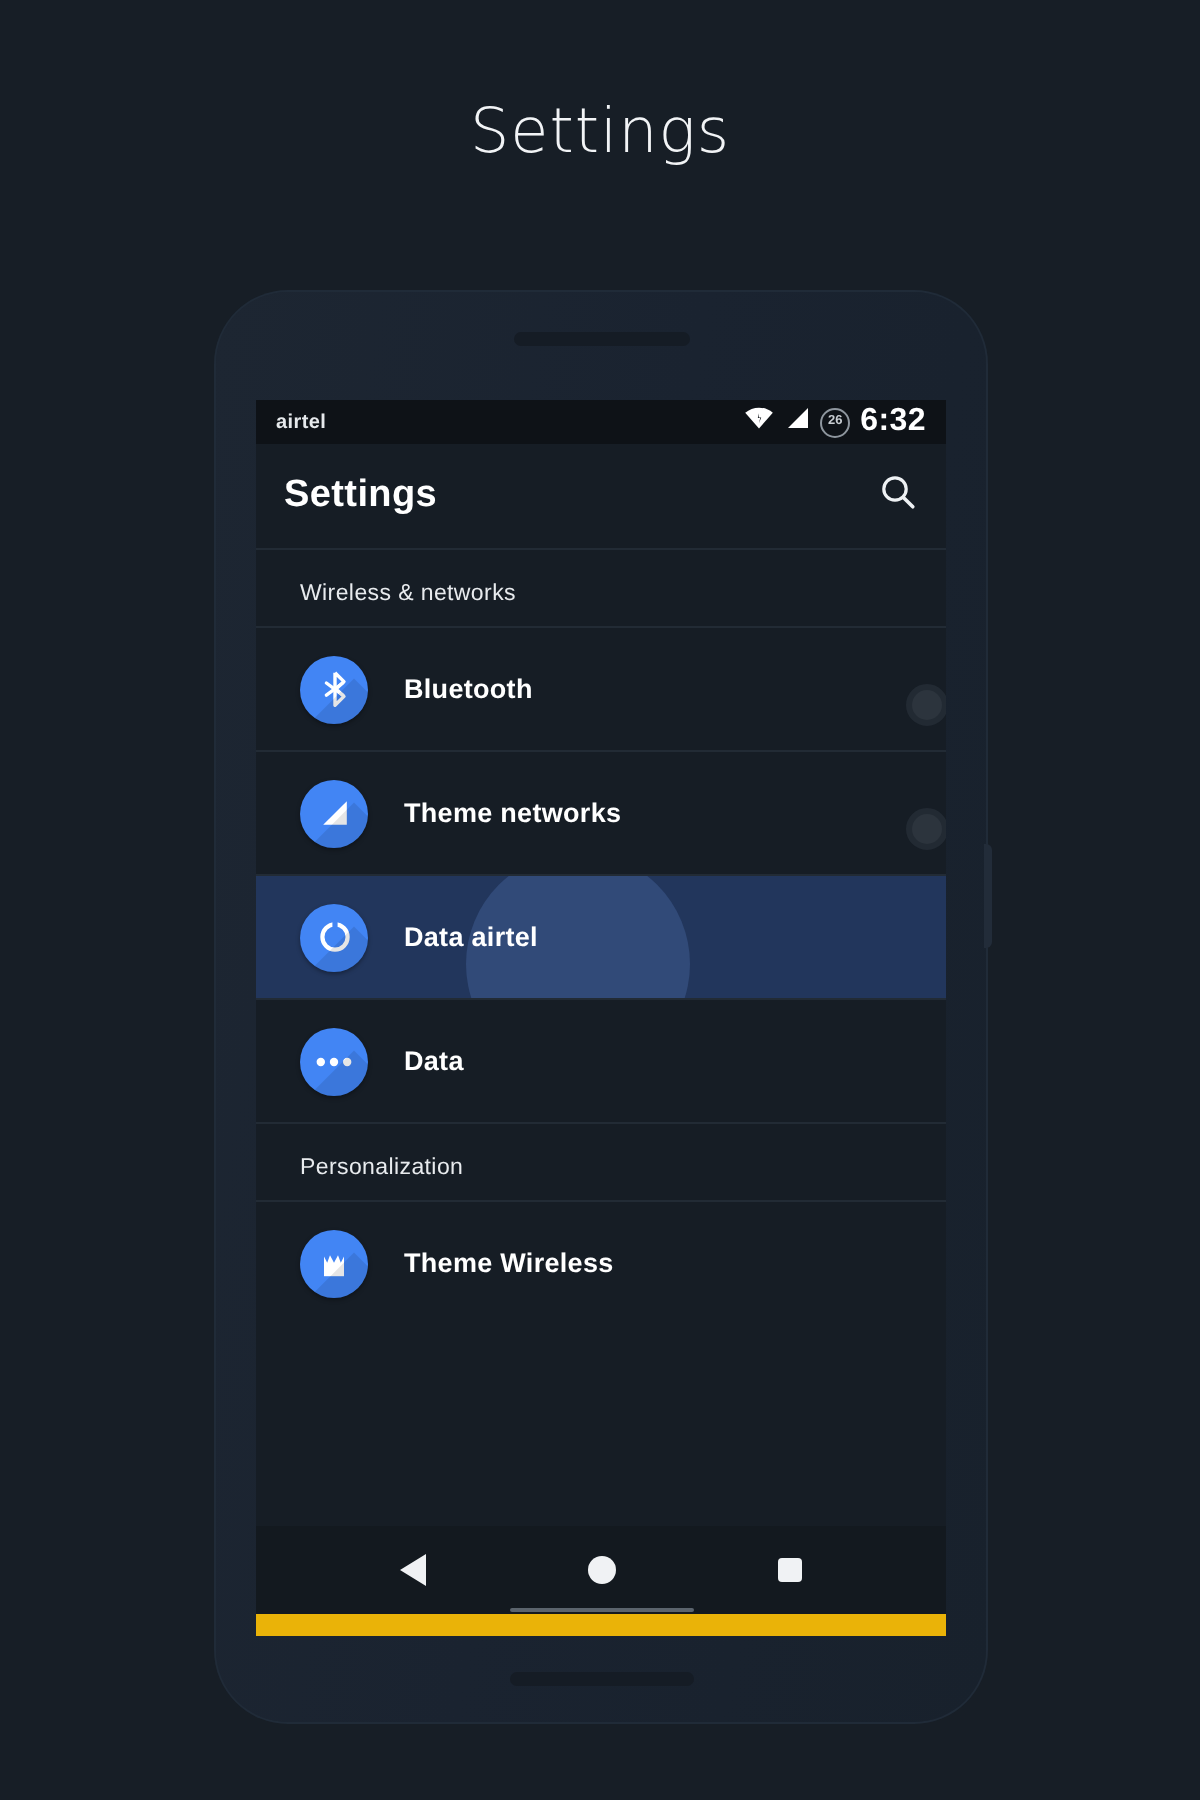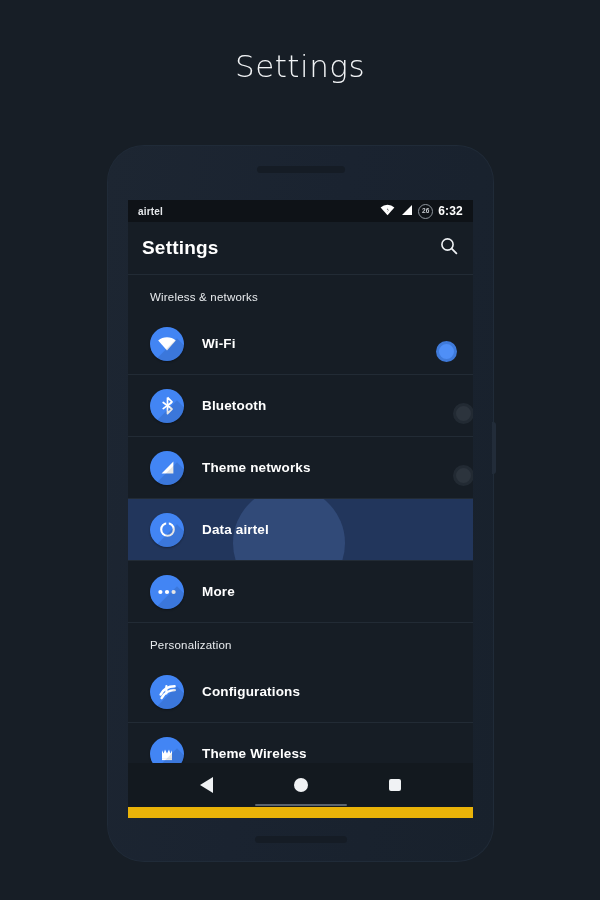--- a/index.html
+++ b/index.html
@@ -108,21 +108,21 @@
     color: #e6e9ec;
     letter-spacing: 0.2px;
   }
   .status-right {
     margin-left: auto;
     display: flex;
     align-items: center;
     gap: 5px;
   }
   .status-clock {
-    font-size: 12px;
+    font-size: 16px;
     font-weight: bold;
     color: #ffffff;
     letter-spacing: 0.2px;
   }
   .battery-badge {
     width: 13px;
     height: 13px;
     border-radius: 50%;
     border: 1.4px solid #8e969e;
     color: #c9ced3;
@@ -345,33 +345,20 @@
               <line x1="12.7" y1="12.7" x2="17.4" y2="17.4" stroke="#eef1f4" stroke-width="1.8" stroke-linecap="round"></line>
             </svg>
           </span>
         </div>
       </div>
 
       <div class="list">
 
         <div class="section-header">Wireless &amp; networks</div>
 
-        <div class="row">
-          <span class="row-icon">
-            <svg width="20" height="16" viewBox="0 0 20 16">
-              <path d="M10 14.6 L1.2 4.6 A13.5 13.5 0 0 1 18.8 4.6 Z" fill="#ffffff"></path>
-            </svg>
-          </span>
-          <span class="row-label">Wi-Fi</span>
-          <span class="row-toggle">
-            <span class="switch on">
-              <span class="knob"></span>
-            </span>
-          </span>
-        </div>
         <div class="divider"></div>
 
         <div class="row">
           <span class="row-icon">
             <svg width="17" height="19" viewBox="0 0 17 19">
               <path d="M8.5 1.4 L13 5.8 L8.5 10 L8.5 1.4 M8.5 9 L13 13.2 L8.5 17.6 L8.5 9" fill="none" stroke="#ffffff" stroke-width="1.7" stroke-linejoin="round"></path>
               <line x1="4.2" y1="6.5" x2="12.4" y2="12.6" stroke="#ffffff" stroke-width="1.7" stroke-linecap="round"></line>
               <line x1="4.2" y1="12.6" x2="12.4" y2="6.5" stroke="#ffffff" stroke-width="1.7" stroke-linecap="round"></line>
             </svg>
           </span>
@@ -412,36 +399,26 @@
         <div class="divider"></div>
 
         <div class="row">
           <span class="row-icon">
             <svg width="20" height="8" viewBox="0 0 20 8">
               <circle cx="3.4" cy="4" r="2.1" fill="#ffffff"></circle>
               <circle cx="10" cy="4" r="2.1" fill="#ffffff"></circle>
               <circle cx="16.6" cy="4" r="2.1" fill="#ffffff"></circle>
             </svg>
           </span>
-          <span class="row-label">More</span>
+          <span class="row-label">Data</span>
         </div>
         <div class="divider"></div>
 
         <div class="section-header">Personalization</div>
 
-        <div class="row">
-          <span class="row-icon">
-            <svg width="21" height="18" viewBox="0 0 21 18">
-              <path d="M3.6 11.6 C6.6 5.6 11.6 3.2 17.6 3.2" fill="none" stroke="#ffffff" stroke-width="2.4" stroke-linecap="round"></path>
-              <path d="M4.6 15.1 C7.6 9.4 12.2 7.1 17.8 7.1" fill="none" stroke="#ffffff" stroke-width="2.4" stroke-linecap="round"></path>
-              <line x1="9.4" y1="3.0" x2="9.4" y2="10.4" stroke="#ffffff" stroke-width="2.2" stroke-linecap="round"></line>
-            </svg>
-          </span>
-          <span class="row-label">Configurations</span>
-        </div>
         <div class="divider"></div>
 
         <div class="row">
           <span class="row-icon">
             <svg width="18" height="18" viewBox="0 0 18 18">
               <path d="M4 5.2 L4 13.6 L14 13.6 L14 5.2 L12.4 8.4 L11 4.6 L9 8.4 L7 4.6 L5.6 8.4 Z" fill="#ffffff"></path>
               <rect x="4" y="13.2" width="10" height="1.9" fill="#ffffff"></rect>
             </svg>
           </span>
           <span class="row-label">Theme Wireless</span>

